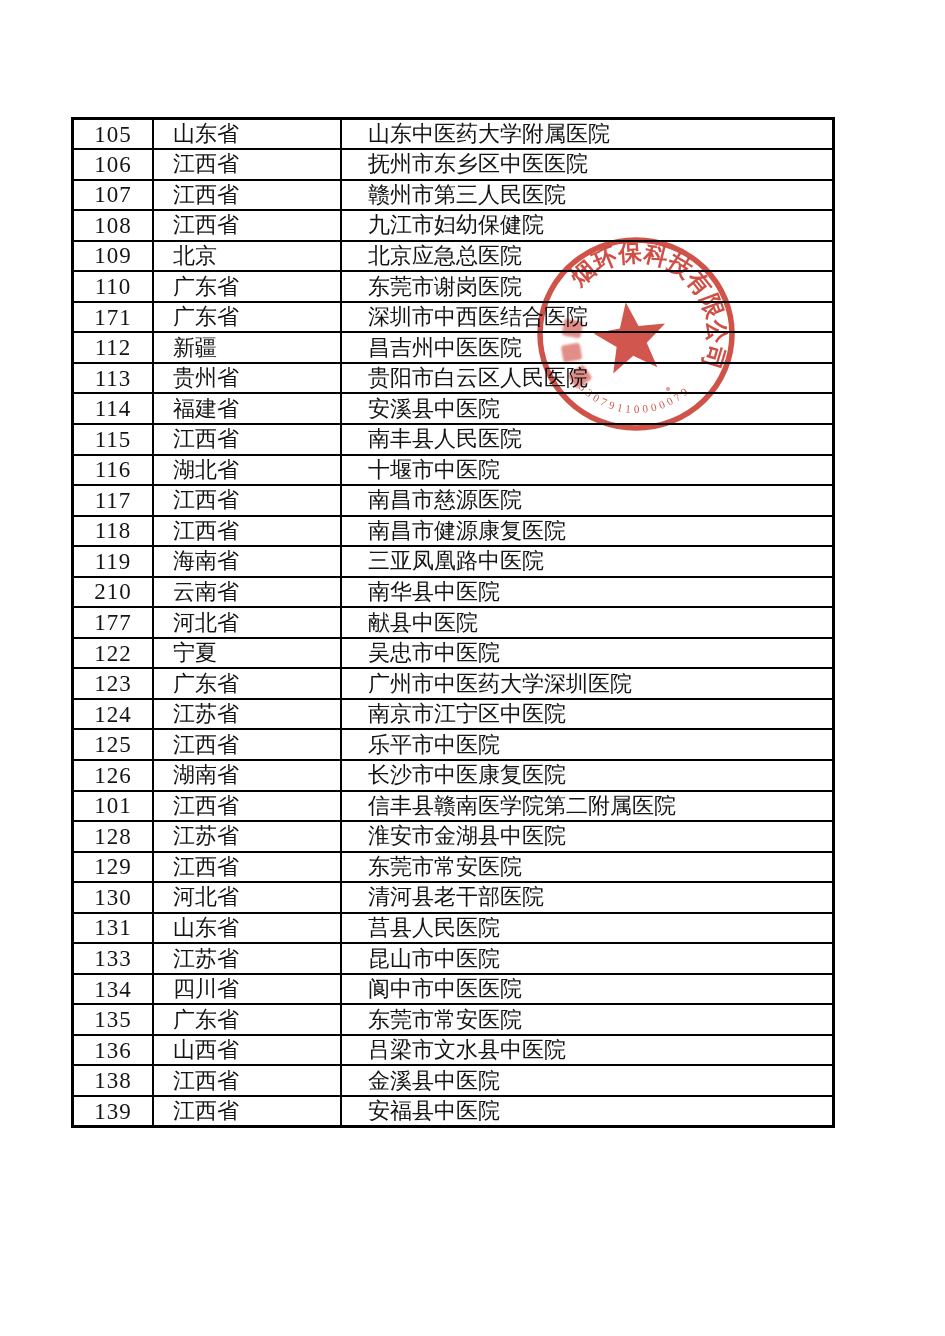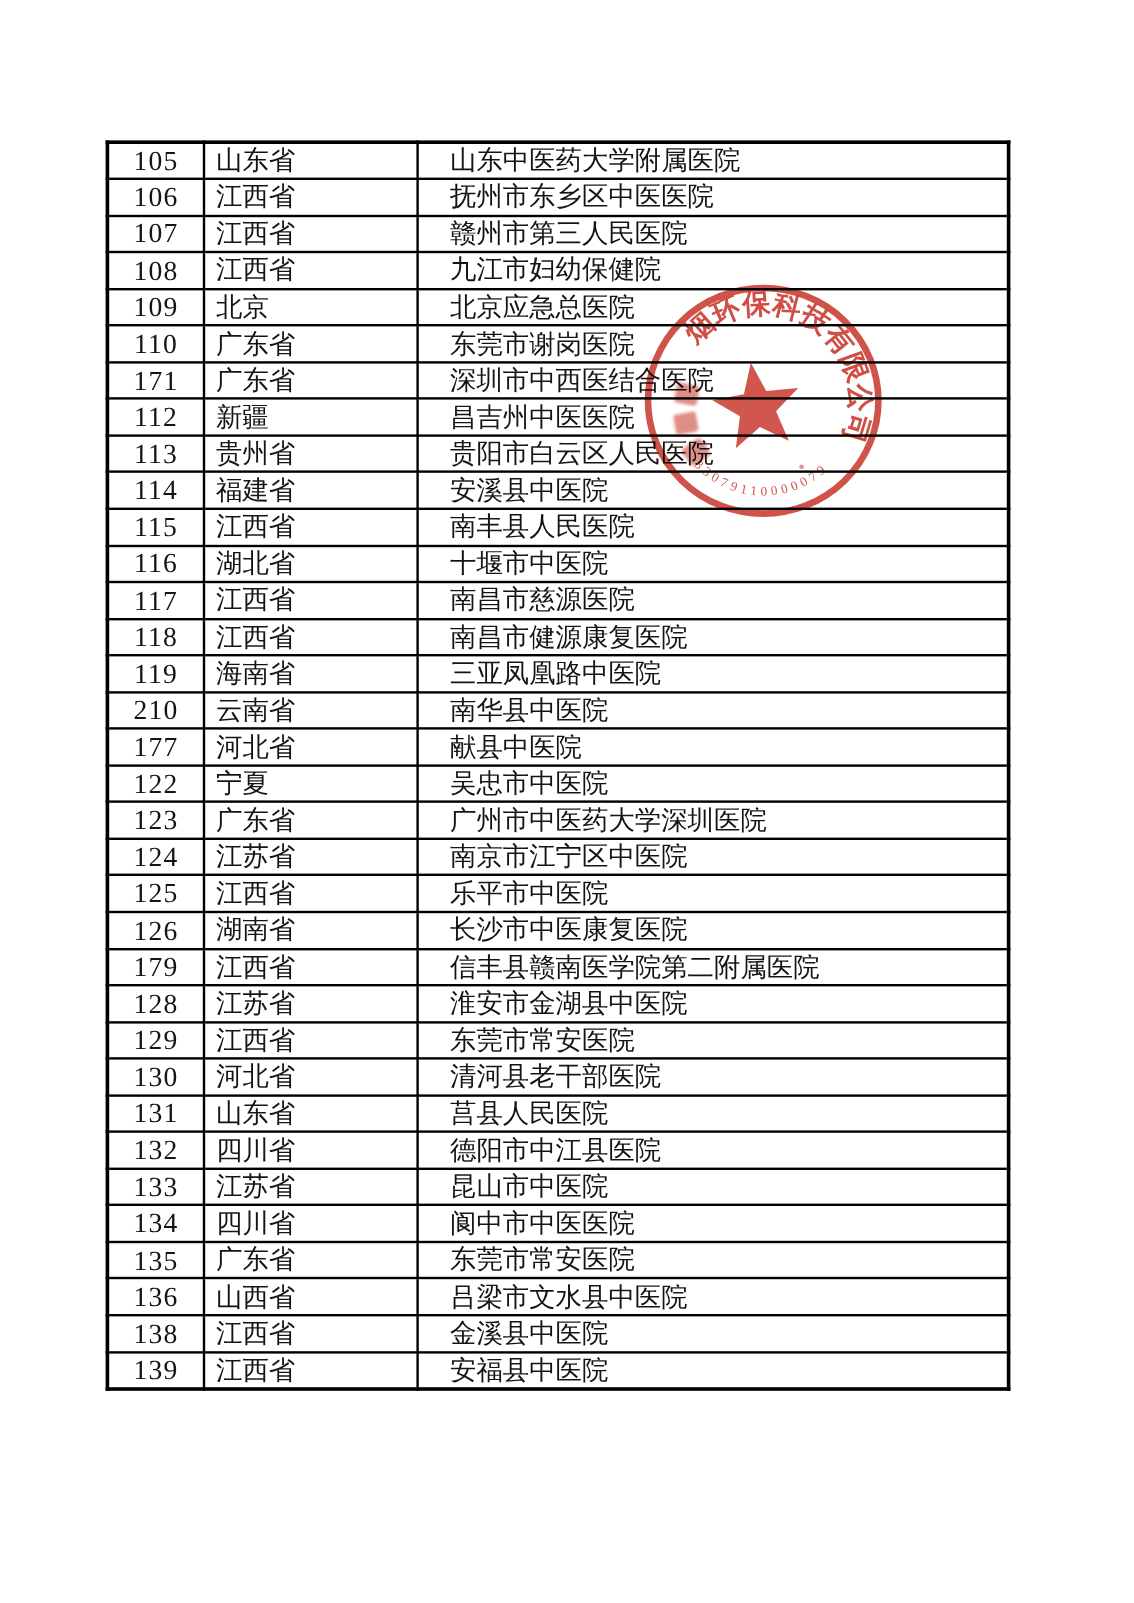--- a/index.html
+++ b/index.html
@@ -3,34 +3,34 @@
 <meta charset="utf-8">
 <style>
   html,body{margin:0;padding:0;}
   body{
     width:945px;height:1336px;position:relative;background:#ffffff;
     font-family:"Liberation Serif","DejaVu Serif",serif;
     overflow:hidden;
   }
   .page{position:absolute;inset:0;background:#ffffff;}
   table.hosp{
-    position:absolute;left:88px;top:117px;
+    position:absolute;left:71px;top:117px;
     border-collapse:collapse;table-layout:fixed;
     border:3px solid #000;
   }
   table.hosp td{
     border:2px solid #000;
     color:#141414;
     overflow:hidden;white-space:nowrap;
     vertical-align:middle;
     line-height:1;
   }
   table.hosp tr{height:30.55px;}
   td.c-no{width:76px;text-align:center;font-size:23px;letter-spacing:1px;}
-  td.c-prov{width:166px;padding-left:9px;font-size:22px;}
+  td.c-prov{width:166px;padding-left:19px;font-size:22px;}
   td.c-hosp{width:463px;padding-left:26px;font-size:22px;}
   .stamp{
     position:absolute;left:532px;top:232px;width:210px;height:210px;
     mix-blend-mode:multiply;opacity:.93;pointer-events:none;
   }
   .stamp text{font-family:"Liberation Serif","DejaVu Serif",serif;}
 </style>
 </head>
 <body>
 
@@ -142,21 +142,21 @@
           <td class="c-no">125</td>
           <td class="c-prov">江西省</td>
           <td class="c-hosp">乐平市中医院</td>
         </tr>
         <tr>
           <td class="c-no">126</td>
           <td class="c-prov">湖南省</td>
           <td class="c-hosp">长沙市中医康复医院</td>
         </tr>
         <tr>
-          <td class="c-no">179</td>
+          <td class="c-no">101</td>
           <td class="c-prov">江西省</td>
           <td class="c-hosp">信丰县赣南医学院第二附属医院</td>
         </tr>
         <tr>
           <td class="c-no">128</td>
           <td class="c-prov">江苏省</td>
           <td class="c-hosp">淮安市金湖县中医院</td>
         </tr>
         <tr>
           <td class="c-no">129</td>
@@ -165,25 +165,20 @@
         </tr>
         <tr>
           <td class="c-no">130</td>
           <td class="c-prov">河北省</td>
           <td class="c-hosp">清河县老干部医院</td>
         </tr>
         <tr>
           <td class="c-no">131</td>
           <td class="c-prov">山东省</td>
           <td class="c-hosp">莒县人民医院</td>
-        </tr>
-        <tr>
-          <td class="c-no">132</td>
-          <td class="c-prov">四川省</td>
-          <td class="c-hosp">德阳市中江县医院</td>
         </tr>
         <tr>
           <td class="c-no">133</td>
           <td class="c-prov">江苏省</td>
           <td class="c-hosp">昆山市中医院</td>
         </tr>
         <tr>
           <td class="c-no">134</td>
           <td class="c-prov">四川省</td>
           <td class="c-hosp">阆中市中医医院</td>

